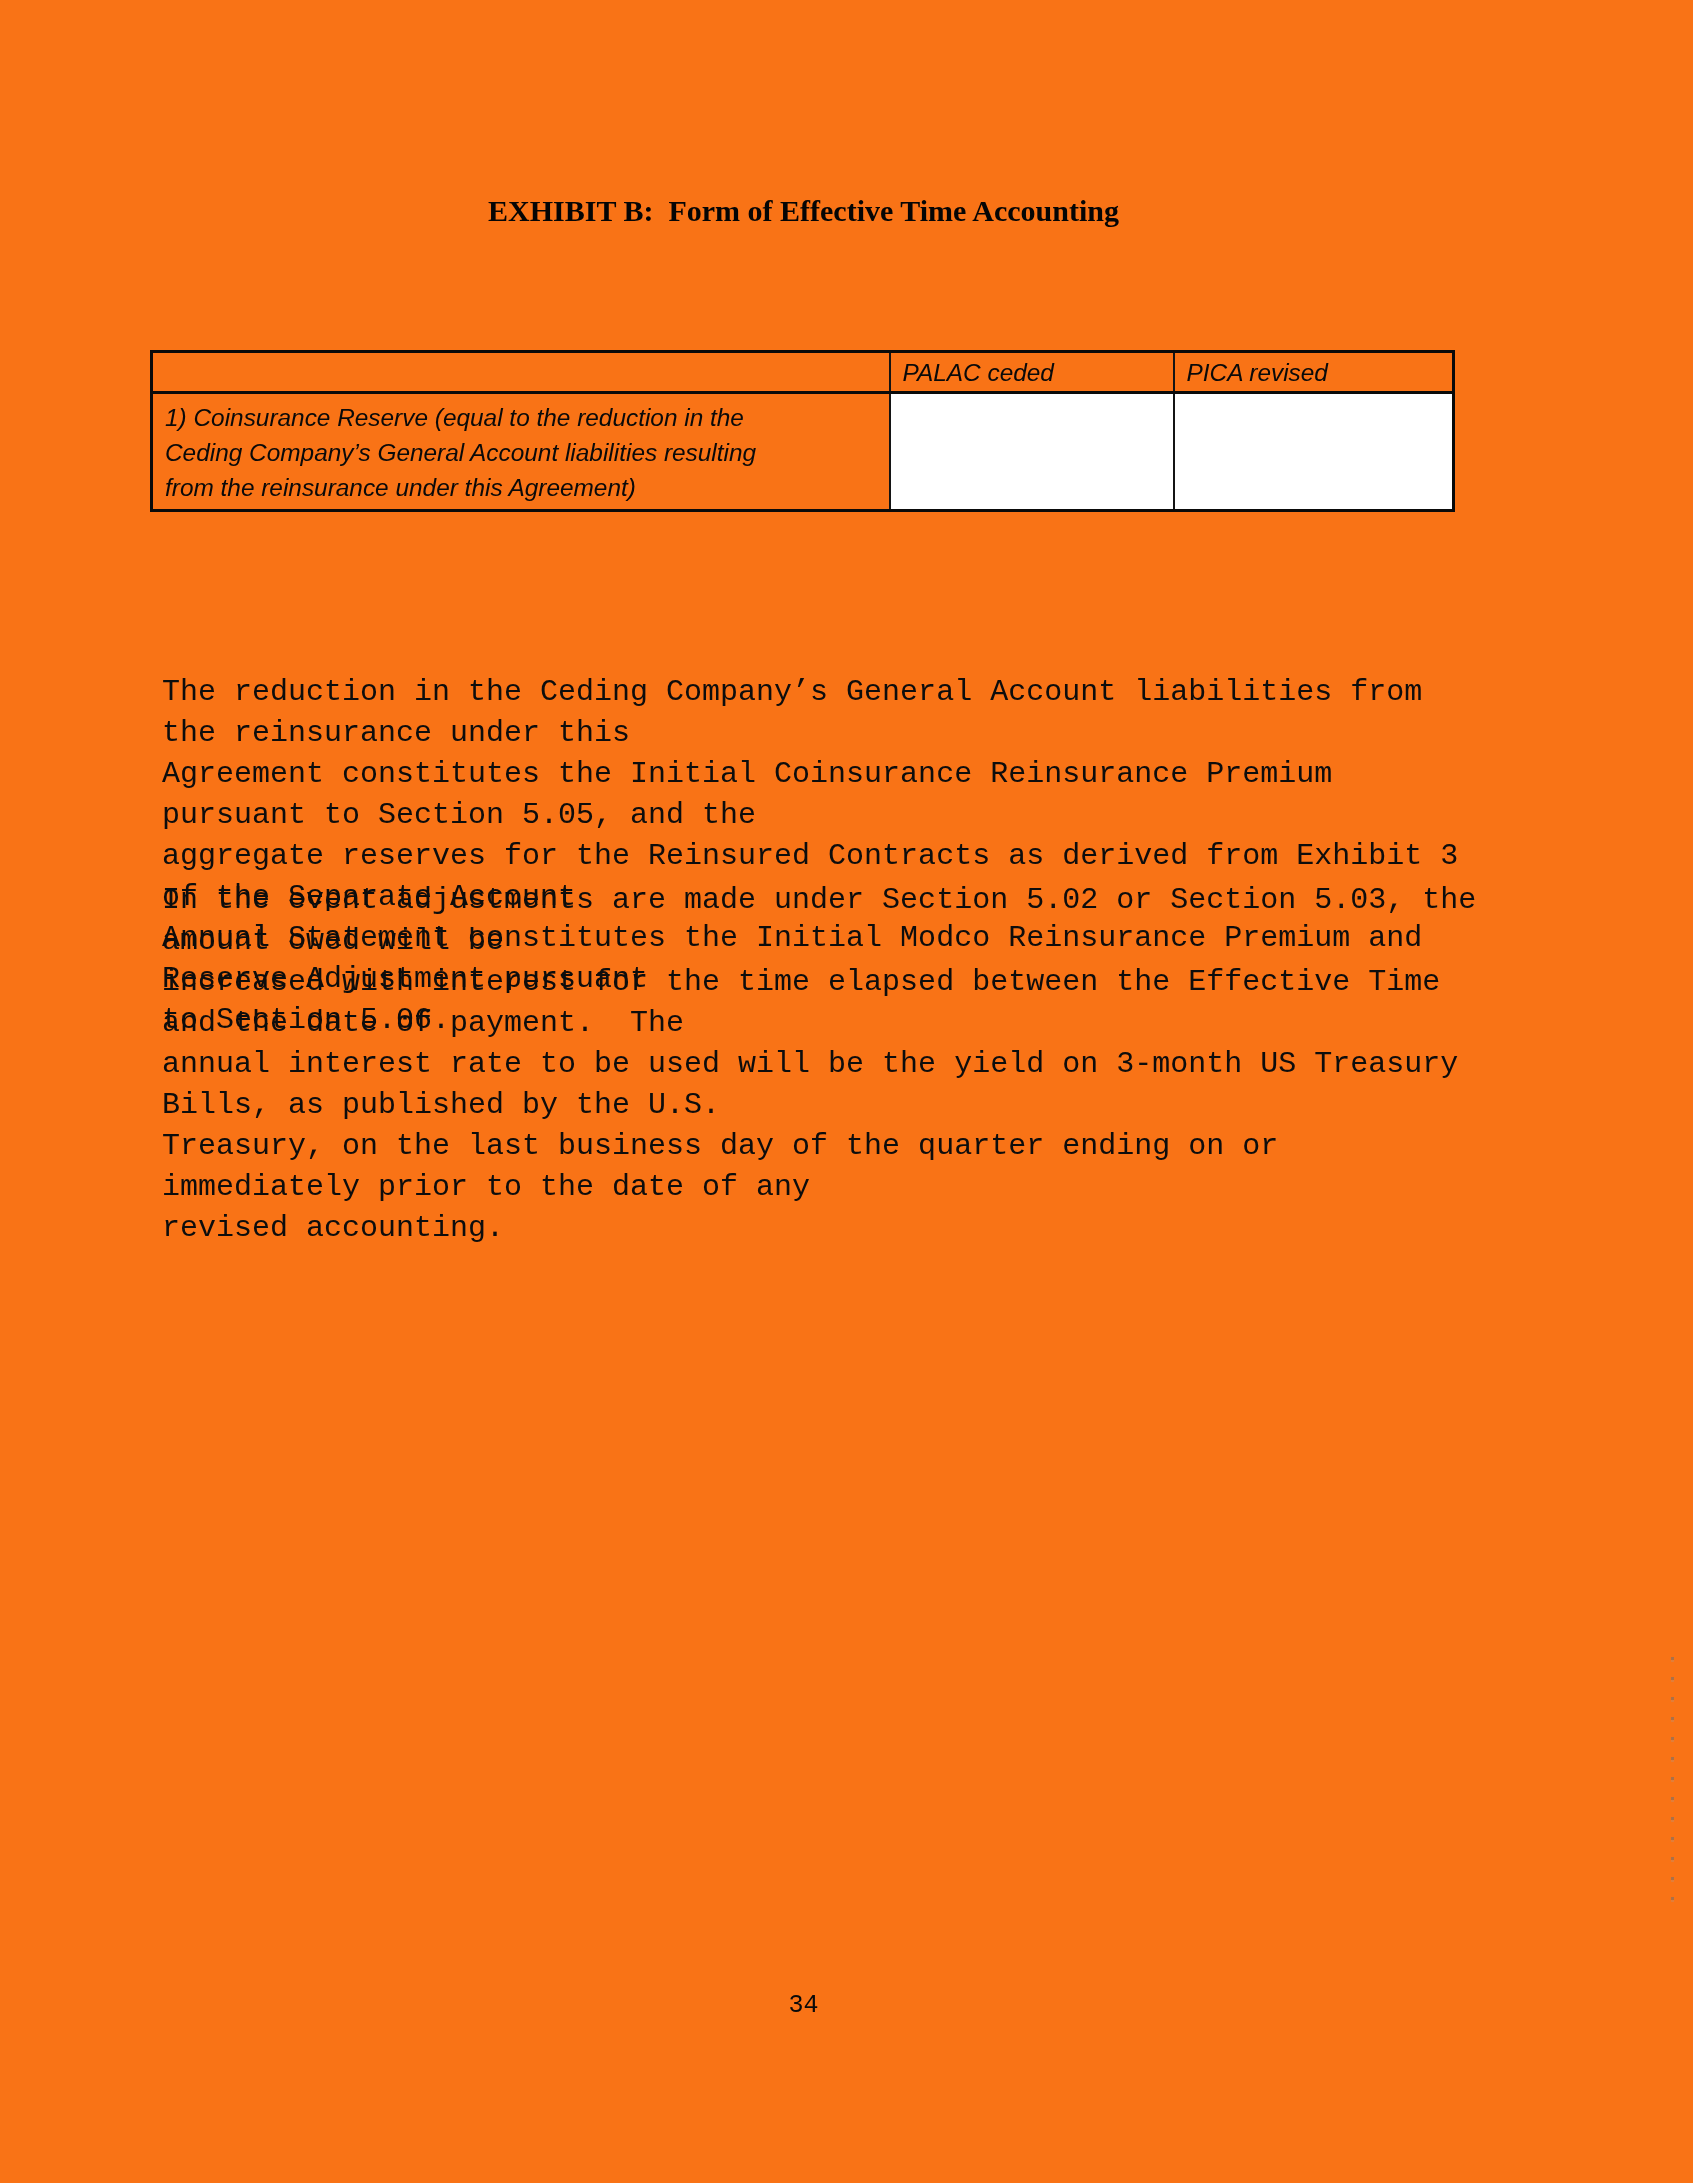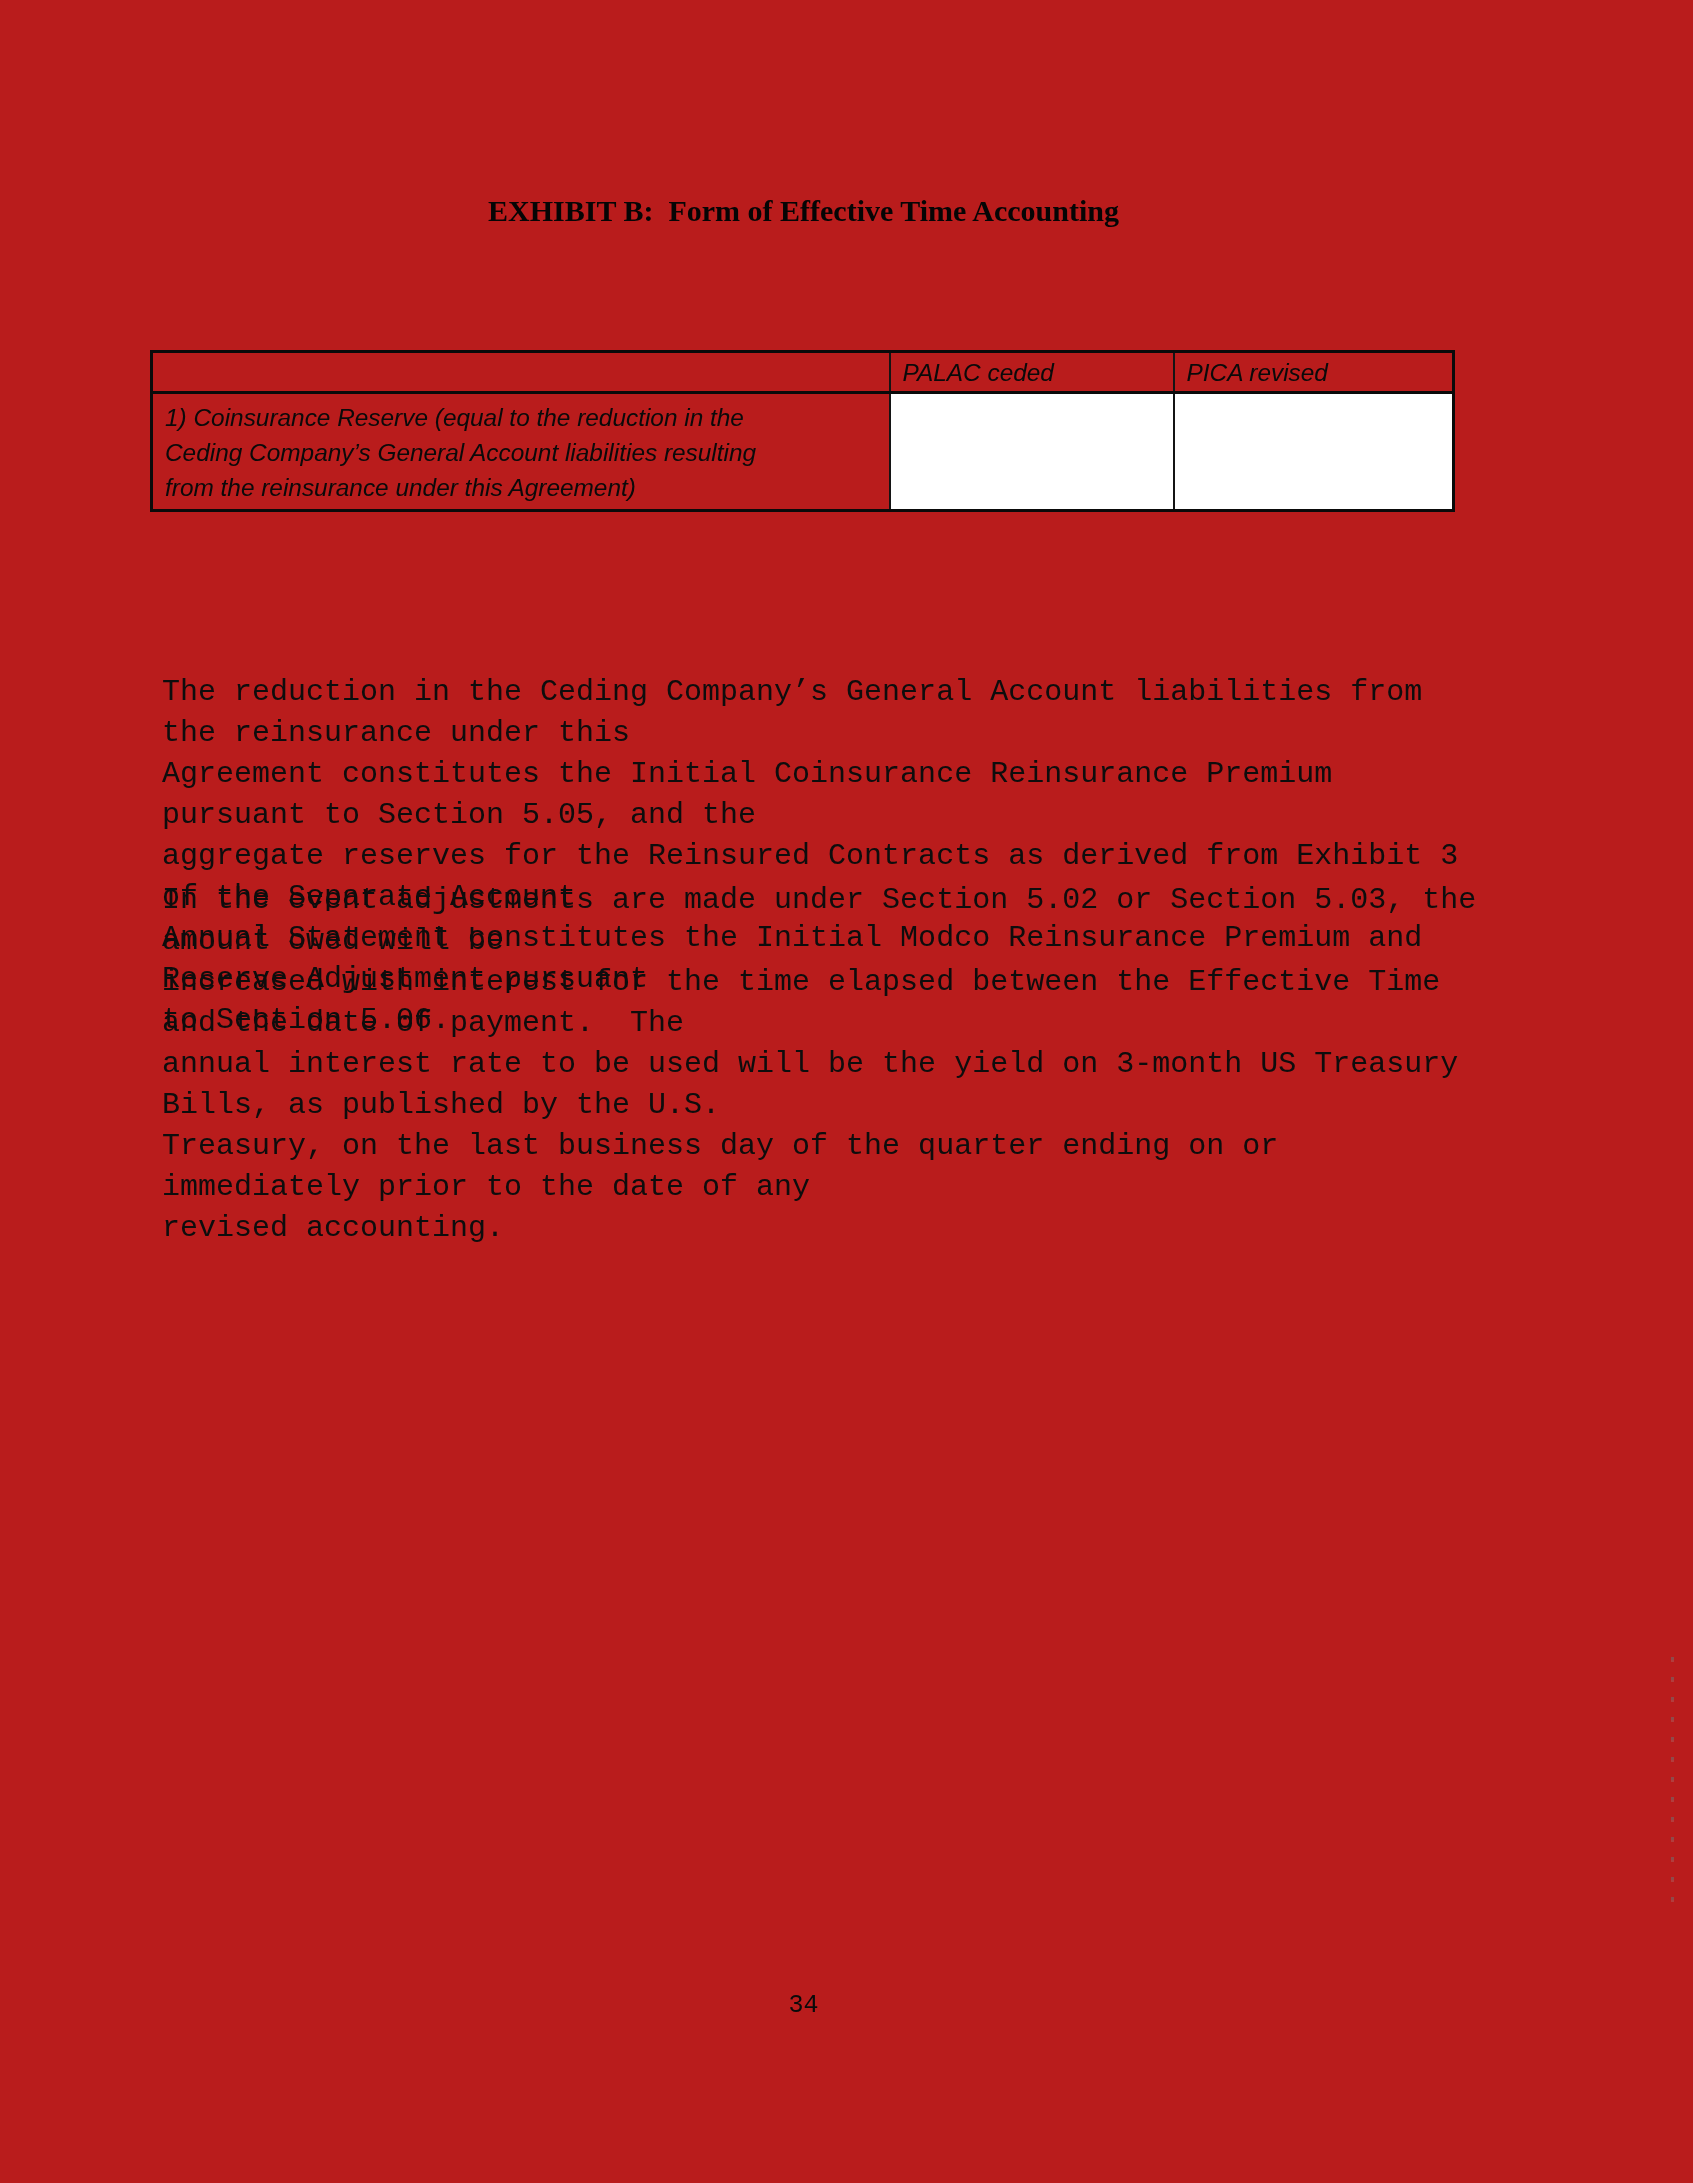--- a/index.html
+++ b/index.html
@@ -1,20 +1,20 @@
 <!DOCTYPE html>
 <html style="font-size:10.6px"><head>
 <meta charset="utf-8">
 <style>
   html, body { margin: 0; padding: 0; background: #ffffff; }
   .page {
     position: relative;
     width: 1694px;
     height: 2183px;
-    background: #b91c1c;
+    background: #f97316;
     font-family: "Liberation Sans", sans-serif;
     color: #0d0d0d;
     overflow: hidden;
   }
 
   
   .title {
     position: absolute;
     top: 190px;
     left: 162px;

